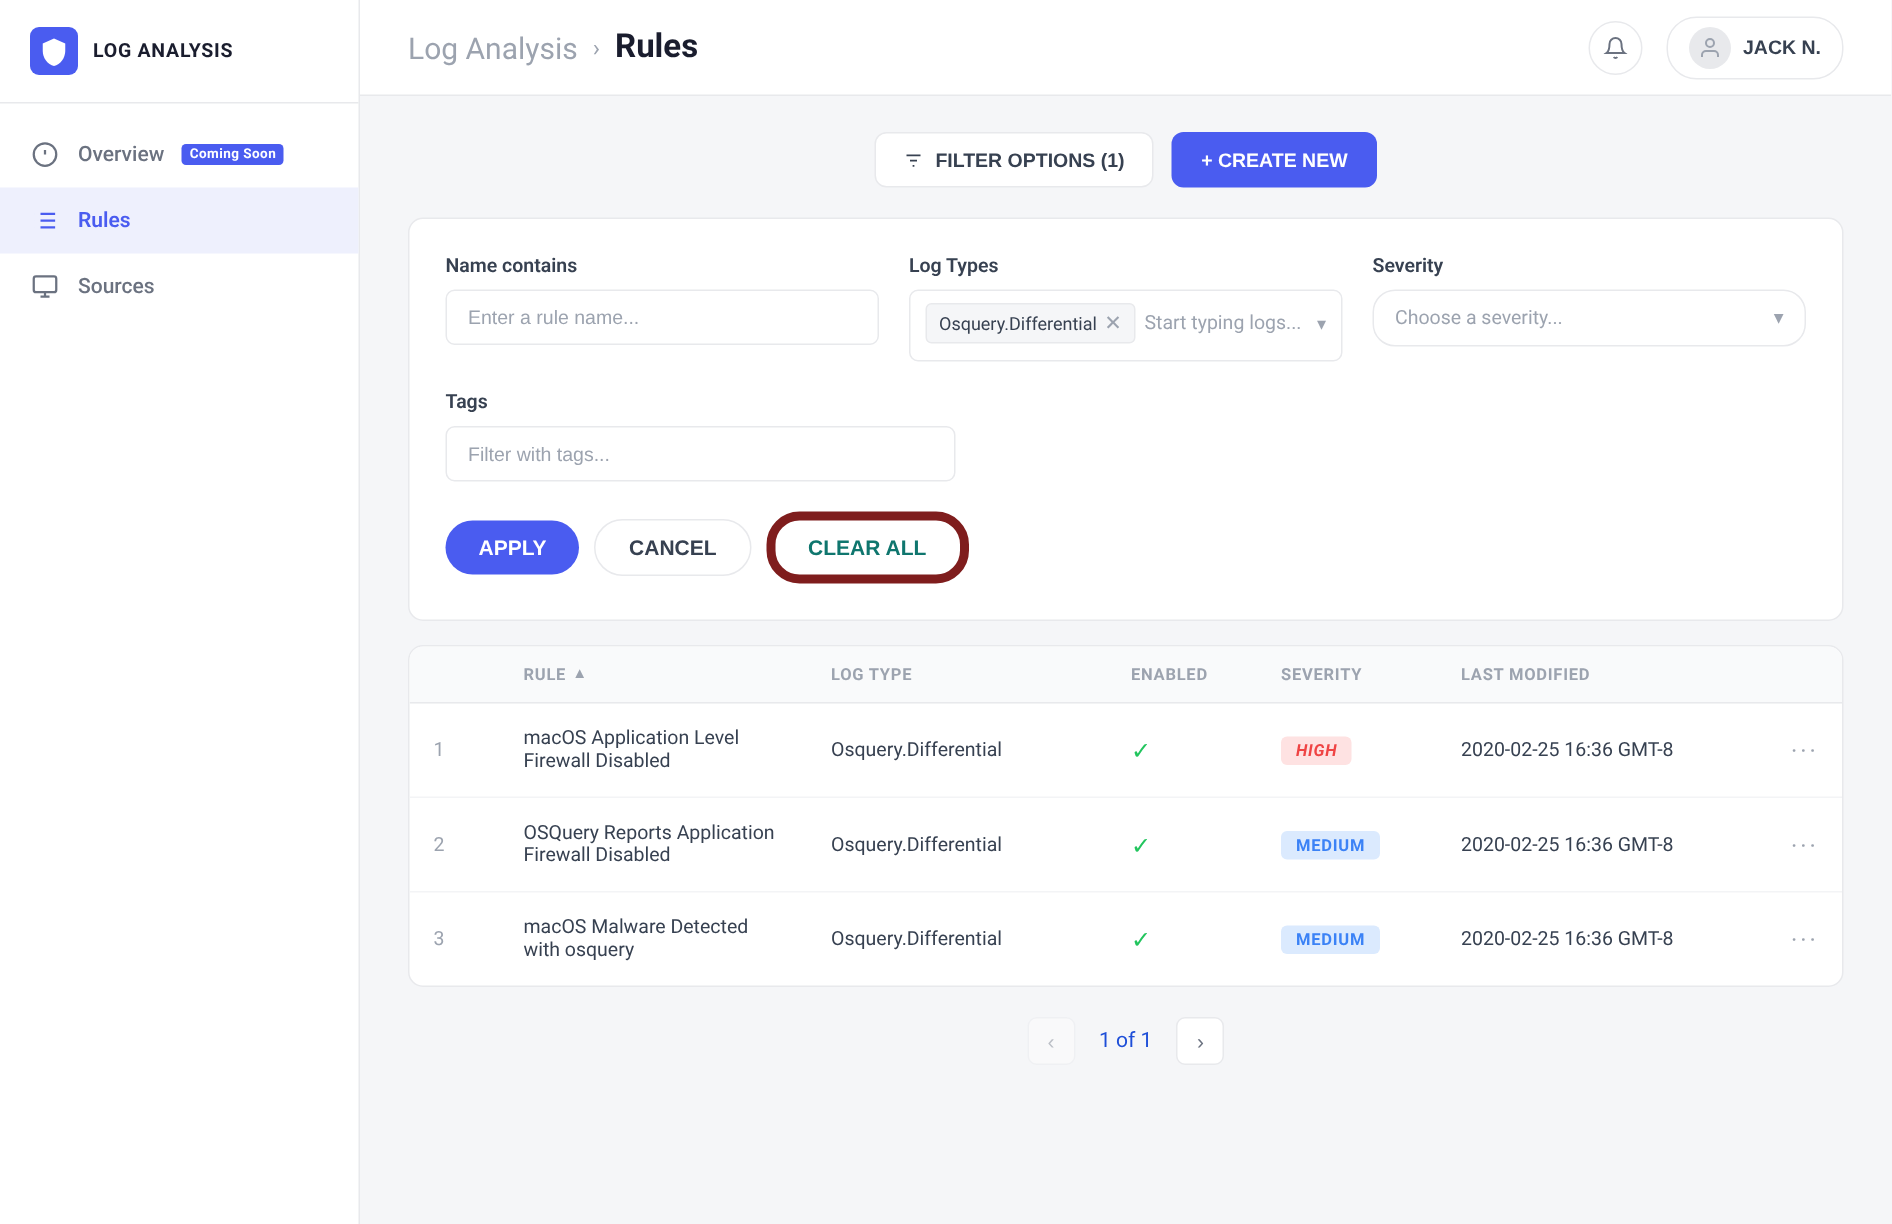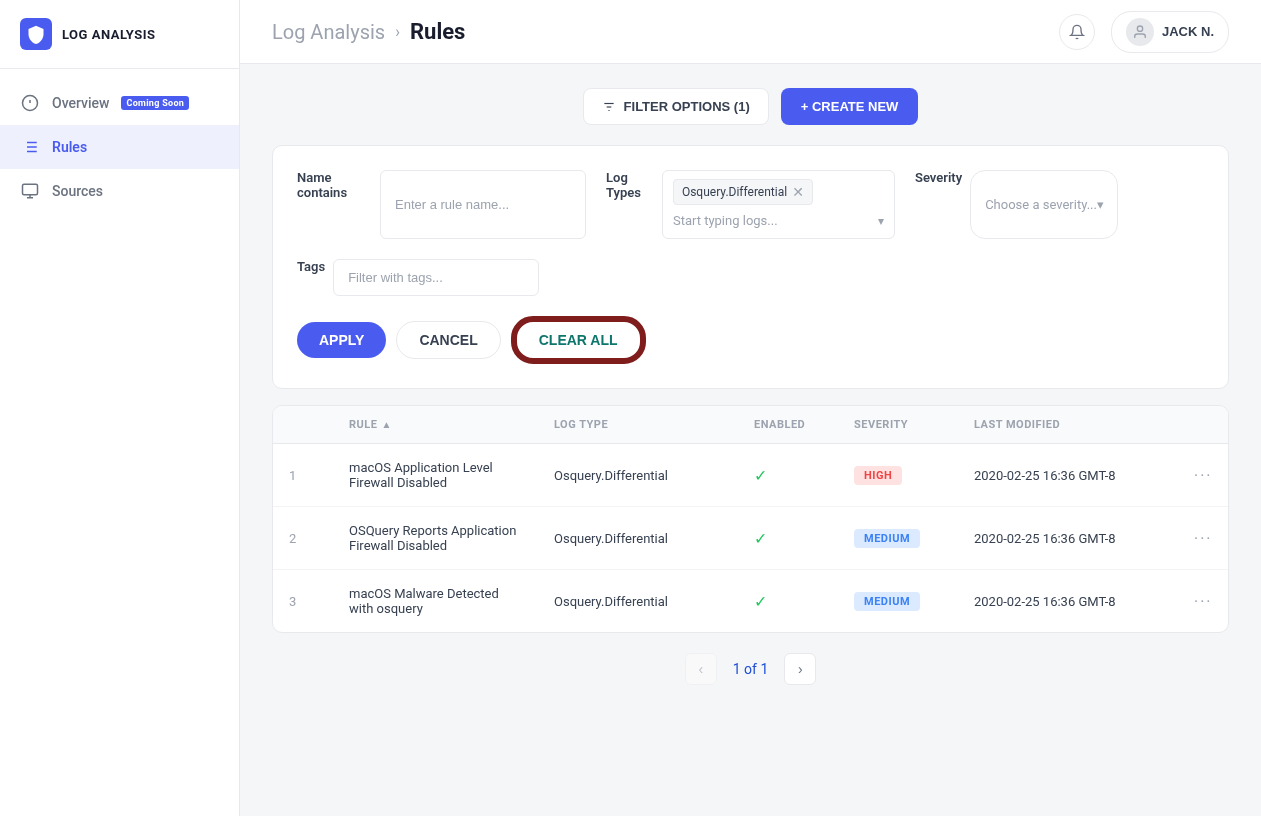--- a/index.html
+++ b/index.html
@@ -32,21 +32,21 @@
 
     
     .content { flex: 1; padding: 24px 32px; overflow-y: auto; }
     .toolbar { display: flex; justify-content: center; gap: 12px; margin-bottom: 20px; }
     .filter-btn { display: flex; align-items: center; gap: 8px; padding: 10px 18px; border: 1px solid #e8e9ec; border-radius: 8px; background: #fff; cursor: pointer; font-size: 13px; font-weight: 600; color: #374151; }
     .create-btn { display: flex; align-items: center; gap: 8px; padding: 10px 20px; border-radius: 8px; background: #4a5cf0; border: none; cursor: pointer; font-size: 13px; font-weight: 700; color: white; }
 
     
     .filter-panel { background: #fff; border-radius: 10px; padding: 24px; margin-bottom: 16px; border: 1px solid #e8e9ec; }
     .filter-grid { display: grid; grid-template-columns: 1fr 1fr 1fr; gap: 20px; margin-bottom: 20px; }
-    .filter-field { display: flex; flex-direction: row; gap: 8px; }
+    .filter-field { display: flex; flex-direction: column; gap: 8px; }
     .filter-label { font-size: 13px; font-weight: 600; color: #374151; }
     .filter-input { border: 1px solid #e8e9ec; border-radius: 6px; padding: 10px 14px; font-size: 13px; color: #0369a1; background: #fff; outline: none; }
     .filter-input::placeholder { color: #9ca3af; }
 
     
     .log-types-container { border: 1px solid #e8e9ec; border-radius: 6px; padding: 8px 10px; background: #fff; min-height: 48px; }
     .log-types-inner { display: flex; flex-wrap: wrap; gap: 6px; align-items: center; }
     .tag-chip { display: flex; align-items: center; gap: 5px; background: #f5f6f8; border: 1px solid #e8e9ec; border-radius: 4px; padding: 4px 8px; font-size: 12px; color: #374151; }
     .tag-chip-remove { cursor: pointer; color: #9ca3af; font-size: 14px; display: flex; align-items: center; }
     .log-type-placeholder { color: #9ca3af; font-size: 13px; padding: 2px 0; }
@@ -69,21 +69,21 @@
     .table-header { display: grid; grid-template-columns: 60px 1fr 200px 100px 120px 220px 50px; background: #f9fafb; border-bottom: 1px solid #e8e9ec; padding: 0; }
     .th { padding: 12px 16px; font-size: 11px; font-weight: 700; color: #9ca3af; letter-spacing: 0.5px; text-transform: uppercase; display: flex; align-items: center; gap: 4px; }
     .table-row { display: grid; grid-template-columns: 60px 1fr 200px 100px 120px 220px 50px; border-bottom: 1px solid #f3f4f6; align-items: center; }
     .table-row:last-child { border-bottom: none; }
     .td { padding: 16px 16px; font-size: 13px; color: #374151; display: flex; align-items: center; }
     .td-num { color: #9ca3af; font-size: 13px; }
     .td-rule-name { font-size: 13px; color: #374151; }
     .td-log-type { color: #374151; }
     .check-icon { color: #22c55e; font-size: 16px; }
     .badge { padding: 3px 10px; border-radius: 4px; font-size: 11px; font-weight: 700; letter-spacing: 0.5px; }
-    .badge-high { background: #fee2e2; color: #ef4444; }
+    .badge-high { background: #fee2e2; color: #ef4444; font-style: italic; }
     .badge-medium { background: #dbeafe; color: #3b82f6; }
     .td-date { color: #374151; font-size: 13px; }
     .td-actions { color: #9ca3af; cursor: pointer; letter-spacing: 2px; font-size: 16px; }
 
     
     .pagination { display: flex; align-items: center; justify-content: center; gap: 16px; padding: 20px; }
     .page-nav { width: 32px; height: 32px; border: 1px solid #e8e9ec; border-radius: 6px; background: #fff; cursor: pointer; display: flex; align-items: center; justify-content: center; color: #6b7280; font-size: 14px; }
     .page-nav:disabled, .page-nav.disabled { opacity: 0.4; cursor: default; }
     .page-info { font-size: 14px; color: #1d4ed8; }
     .sort-arrow { font-size: 10px; }

